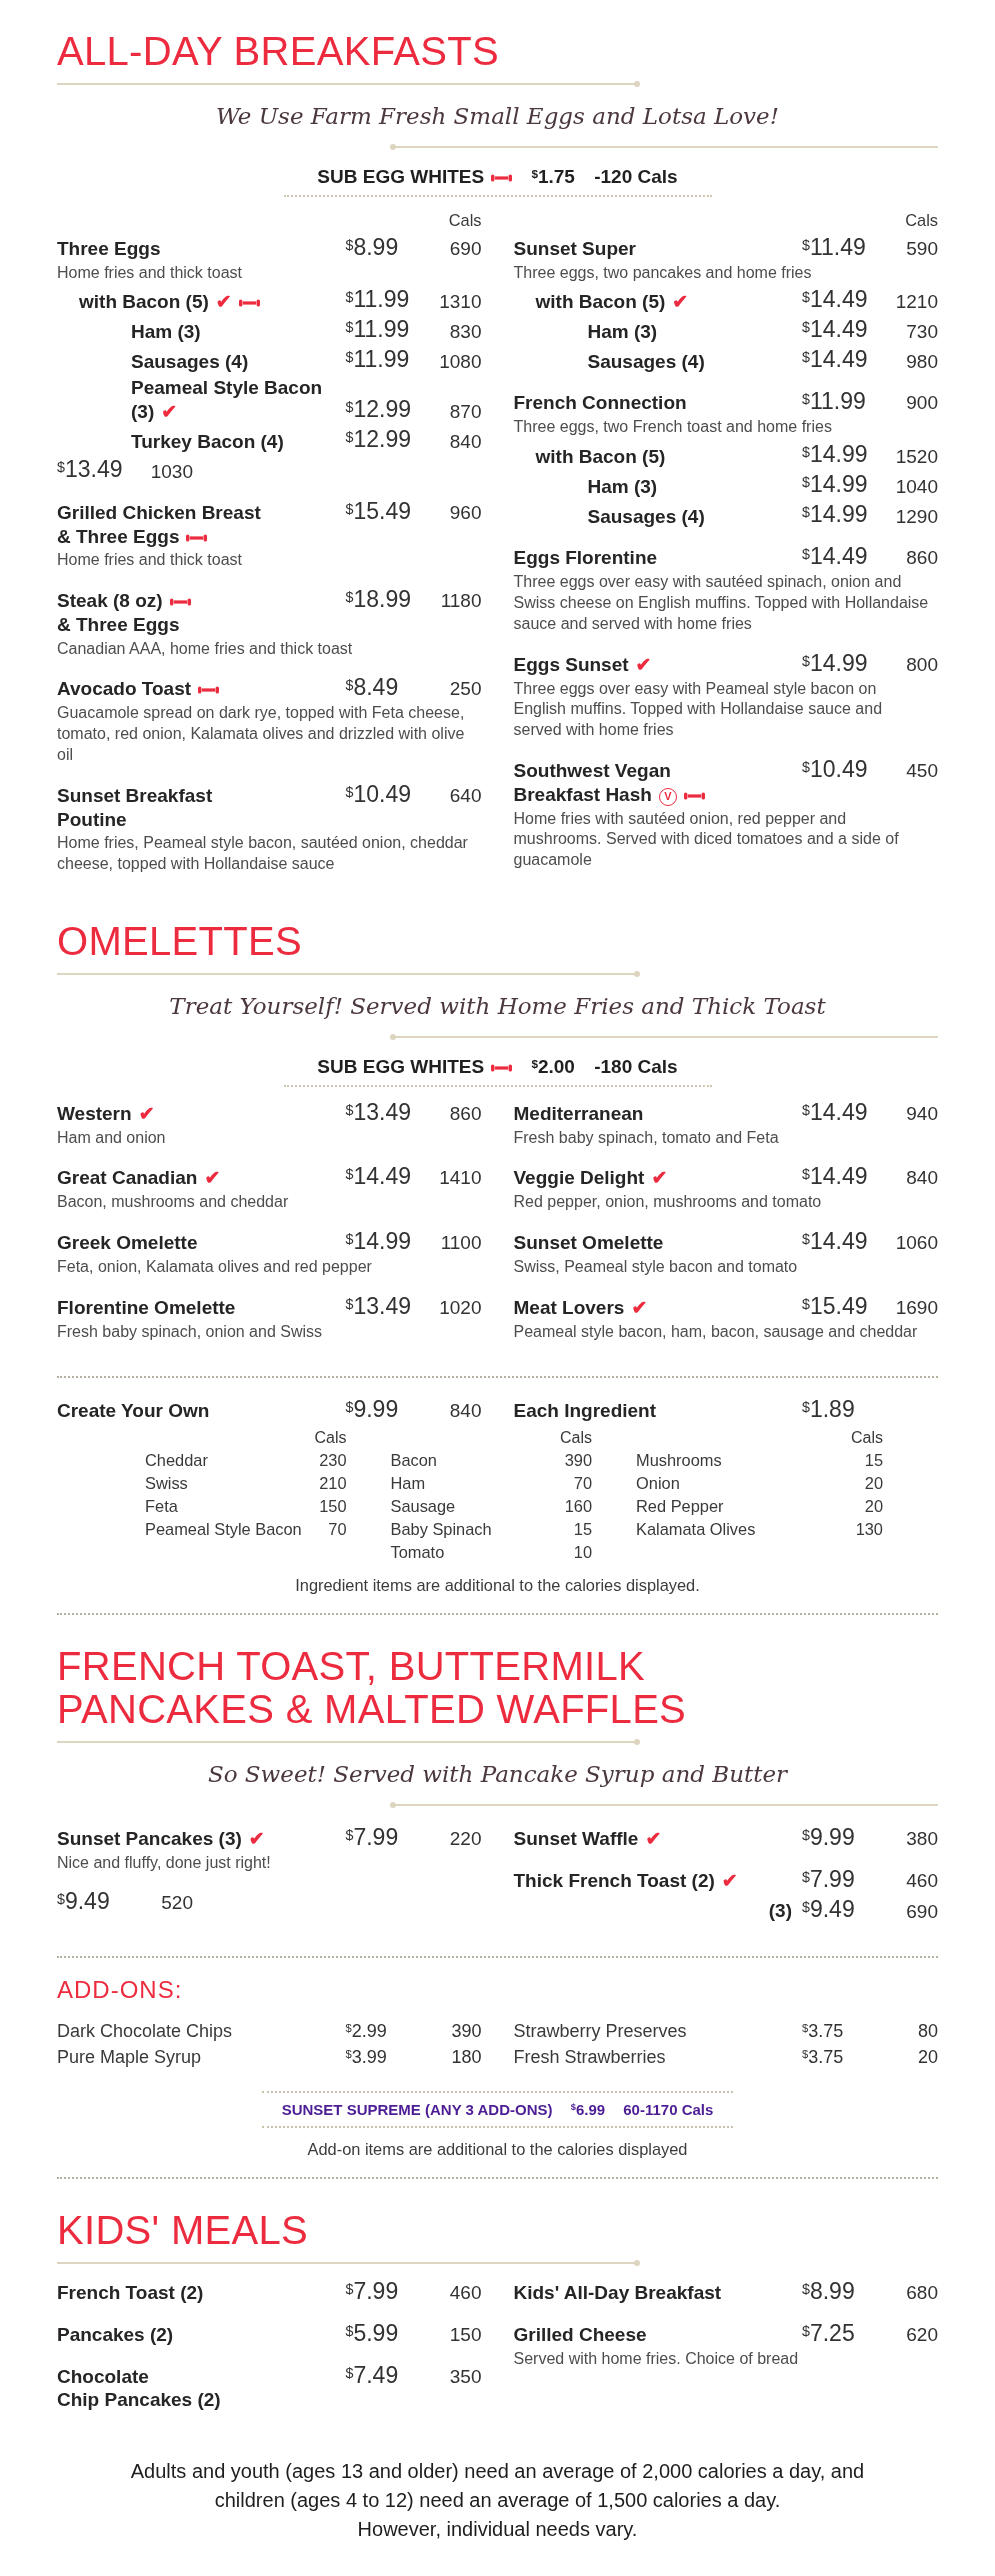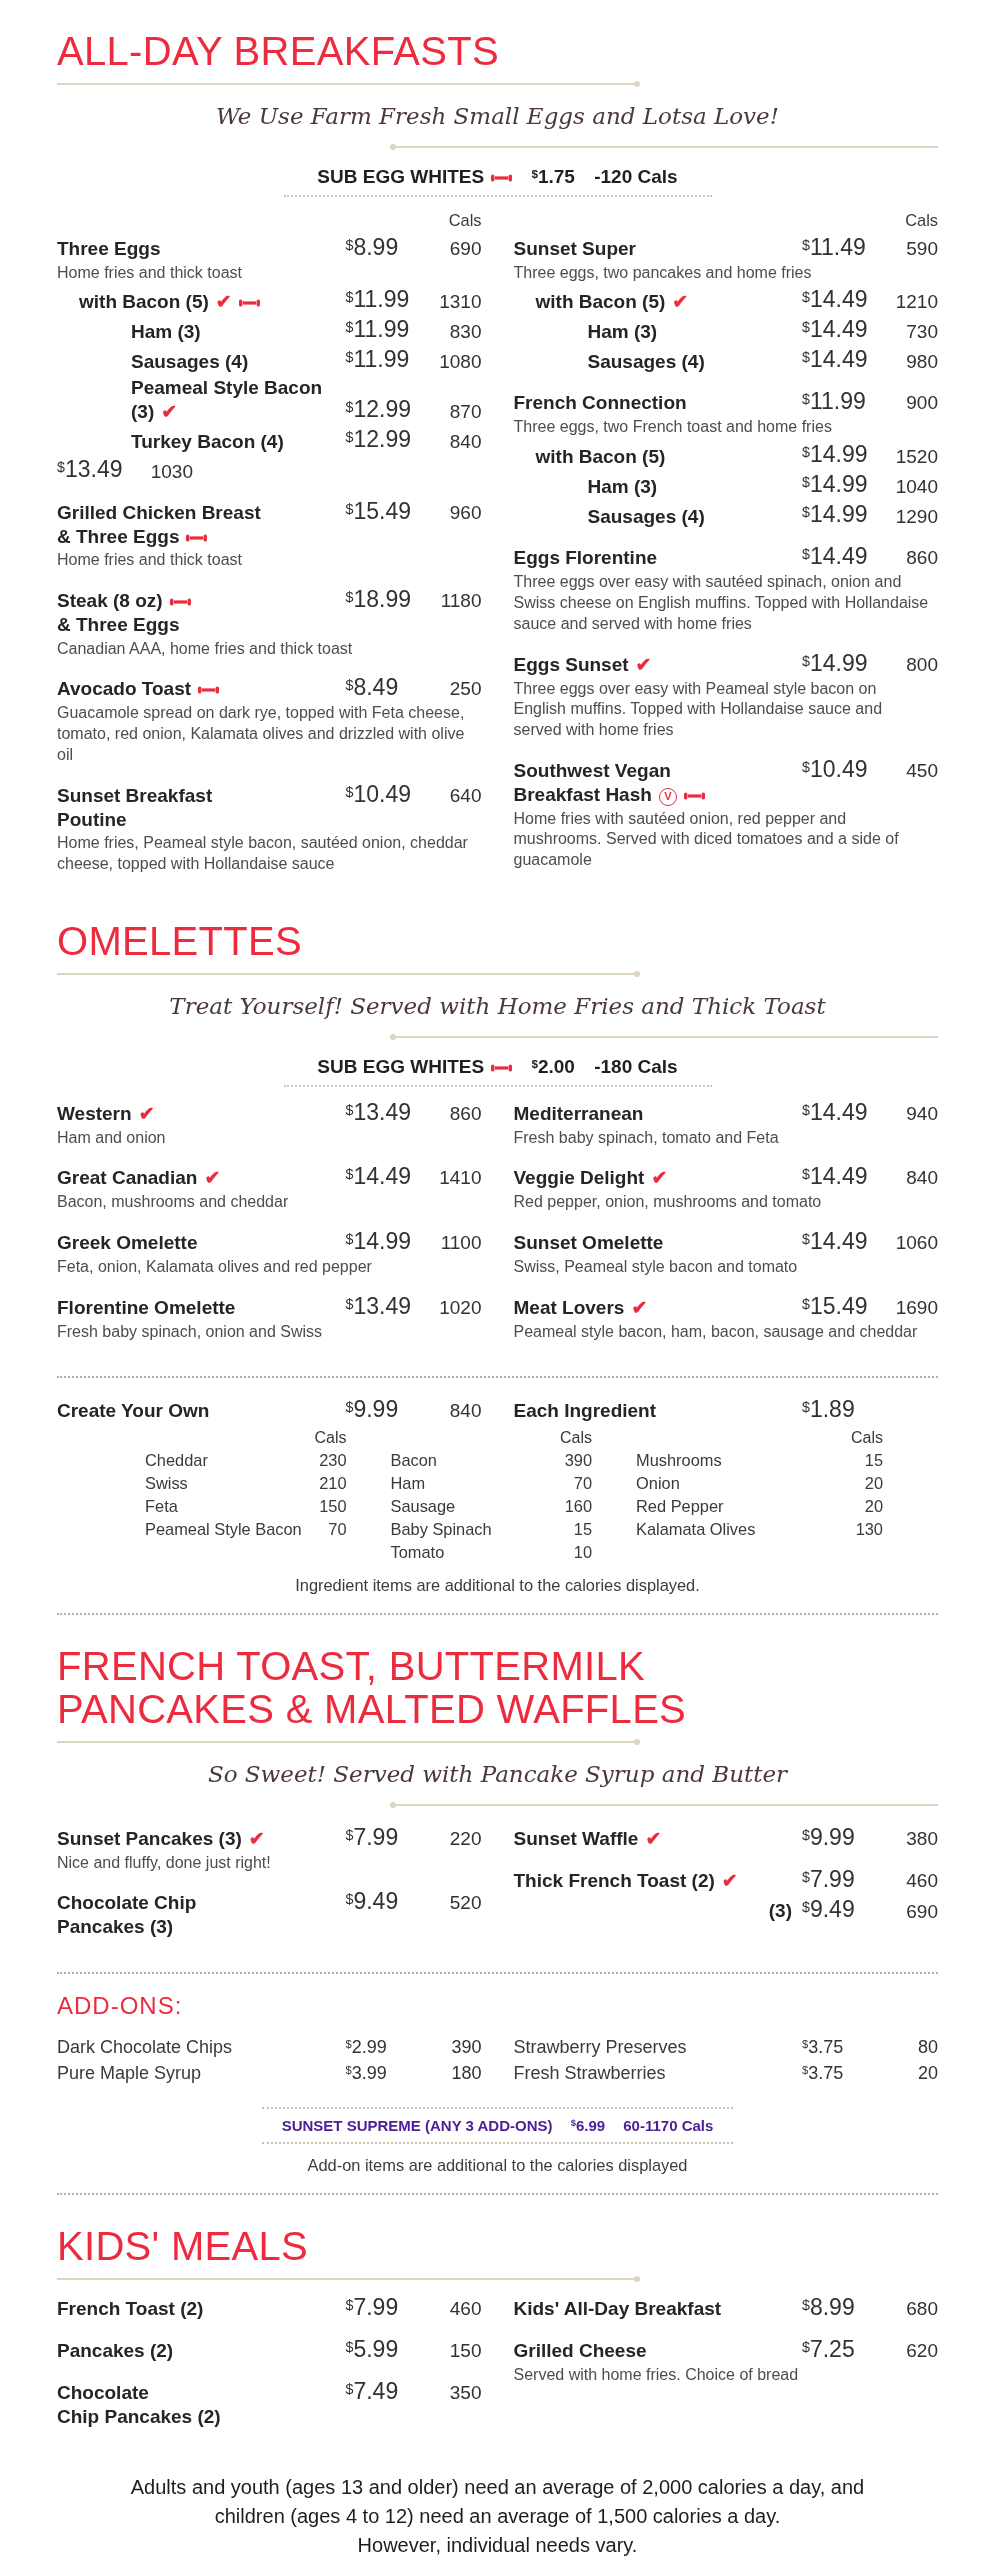--- a/index.html
+++ b/index.html
@@ -439,21 +439,20 @@
           <div class="mi">
             <div class="mi-head">
               <div class="mi-name">Sunset Pancakes (3)<span class="ic ic-check">✔</span></div>
               <div class="p-col"><span class="cur">$</span>7.99</div>
               <div class="c-col">220</div>
             </div>
             <div class="mi-desc">Nice and fluffy, done just right!</div>
           </div>
           <div class="mi">
             <div class="mi-head">
-              <div class="mi-name">Chocolate Chip<div class="mi-line2">Pancakes (3)</div></div>
               <div class="p-col"><span class="cur">$</span>9.49</div>
               <div class="c-col">520</div>
             </div>
           </div>
         </div>
       <div>
           <div class="mi">
             <div class="mi-head">
               <div class="mi-name">Sunset Waffle<span class="ic ic-check">✔</span></div>
               <div class="p-col"><span class="cur">$</span>9.99</div>

